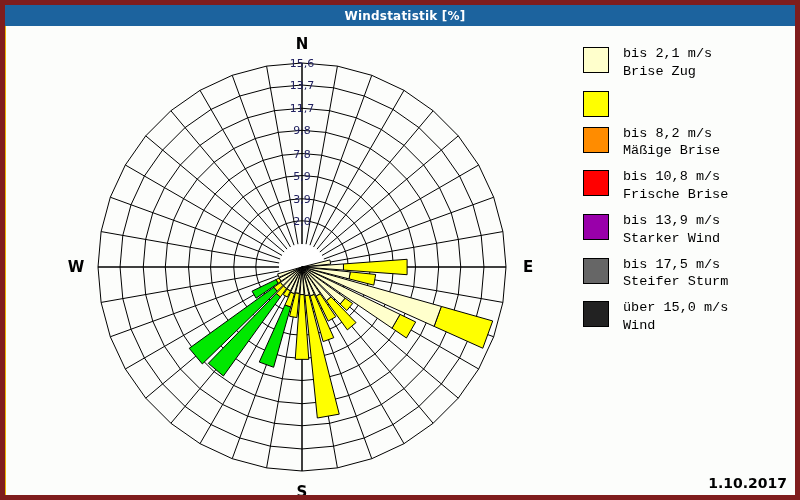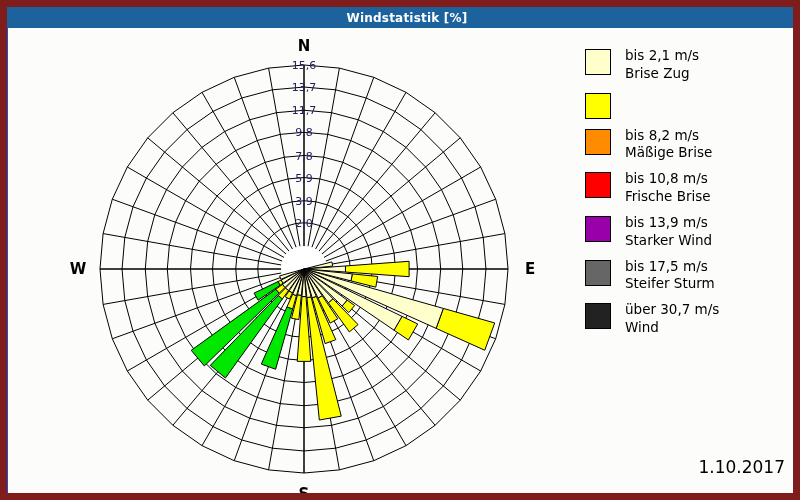--- a/index.html
+++ b/index.html
@@ -2,22 +2,22 @@
 <html><head>
 <meta charset="utf-8">
 <style>
   html, body {
     margin: 0; padding: 0;
     background: #ffffff;
   }
   #app {
     position: relative;
     width: 800px; height: 500px;
-    background: #1d4ed8;
-    border: 7px solid #7f1d1d;
+    background: #eab308;
+    border: 5px solid #7f1d1d;
     box-sizing: border-box;
     font-family: "DejaVu Sans", "Liberation Sans", sans-serif;
     overflow: hidden;
   }
   #titlebar {
     position: absolute; left: 0; top: 0;
     width: 800px; height: 21px;
     background: #1c639e;
     color: #ffffff;
     font-size: 12px;
@@ -31,20 +31,21 @@
     left: 1px; top: 21px;
     width: 797px; height: 477px;
     background: #fcfdfb;
   }
   svg.rose { position: absolute; left: 0; top: 0; }
 
   #legend {
     position: absolute;
     left: 578px; top: 40px;
     width: 215px;
+    font-family: Liberation Mono, monospace;
   }
   .legend-row {
     display: flex;
     align-items: flex-start;
     margin-bottom: 8px;
   }
   .swatch {
     width: 26px; height: 26px;
     border: 1px solid #000000;
     box-sizing: border-box;
@@ -54,23 +55,24 @@
   .legend-text {
     margin-left: 14px;
     font-size: 13.5px;
     color: #000000;
     line-height: 1.32;
   }
   .legend-text div { white-space: nowrap; }
 
   #datestamp {
     position: absolute;
-    right: 8px; bottom: 16px;
-    font-size: 17px;
+    right: 8px; bottom: 4px;
+    font-size: 14px;
     color: #000000;
+    font-weight: bold;
   }
   .compass {
     font-size: 15px;
     font-weight: bold;
     fill: #000000;
     text-anchor: middle;
   }
   .ticklabel {
     font-size: 11px;
     fill: #202060;
@@ -232,21 +234,21 @@
       <div class="legend-row">
         <div class="swatch" style="background: rgb(102, 102, 102);"></div>
         <div class="legend-text">
           <div>bis 17,5 m/s</div>
           <div>Steifer Sturm</div>
         </div>
       </div>
       <div class="legend-row">
         <div class="swatch" style="background: rgb(34, 34, 34);"></div>
         <div class="legend-text">
-          <div>über 30,7 m/s</div>
+          <div>über 15,0 m/s</div>
           <div>Wind</div>
         </div>
       </div>
     </div>
 
   <div id="datestamp">1.10.2017</div>
 
 </div>
 
 </body></html>

